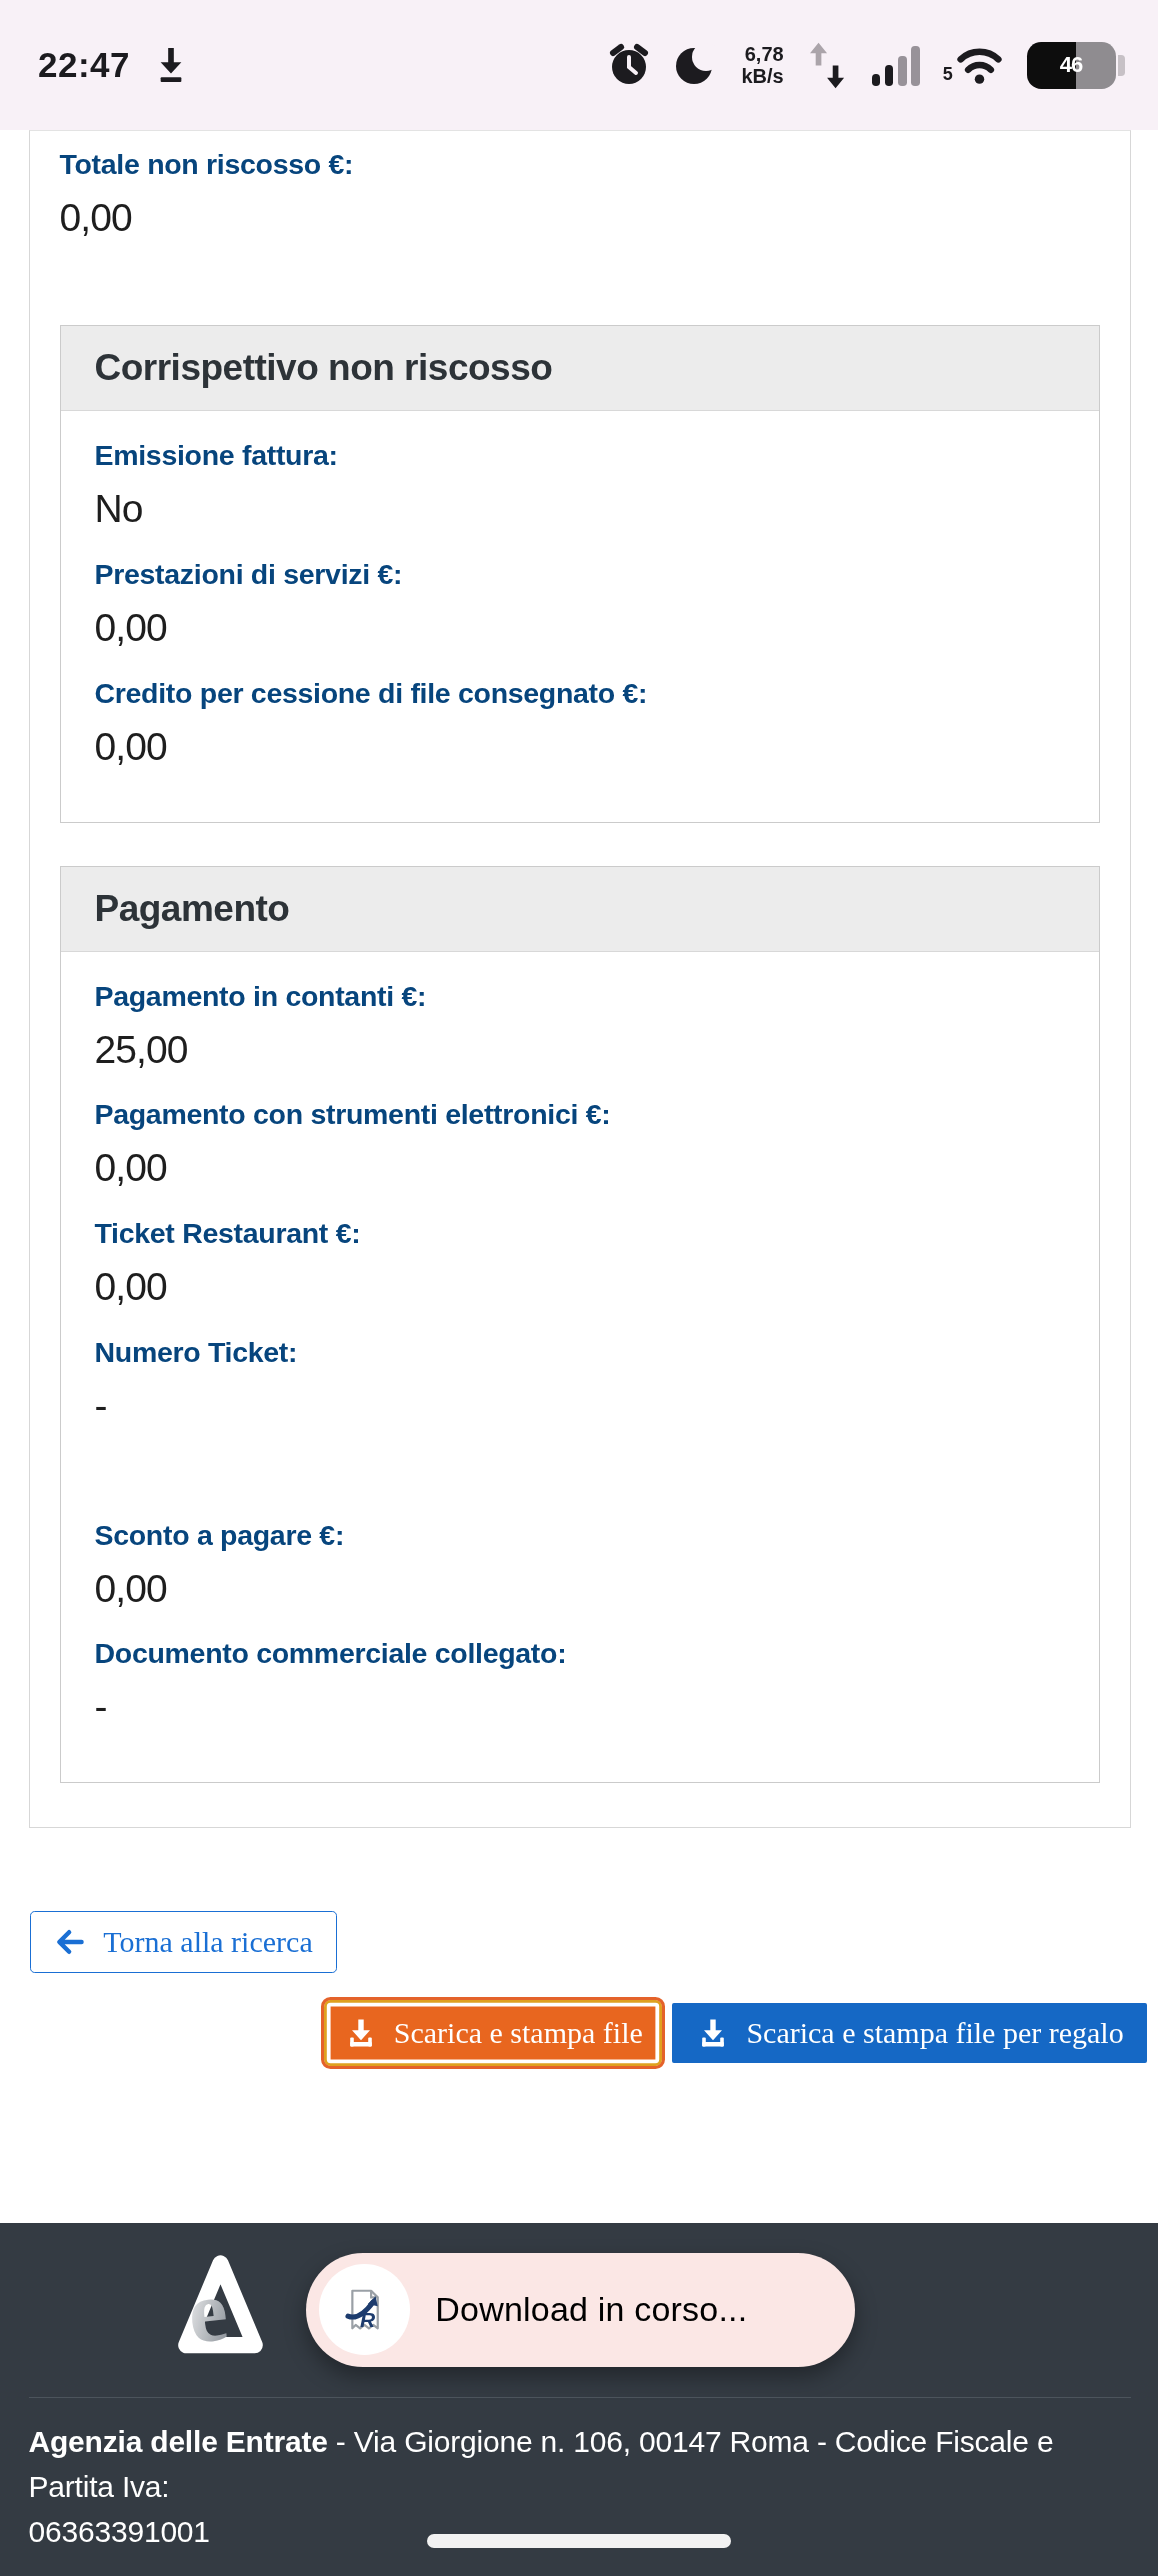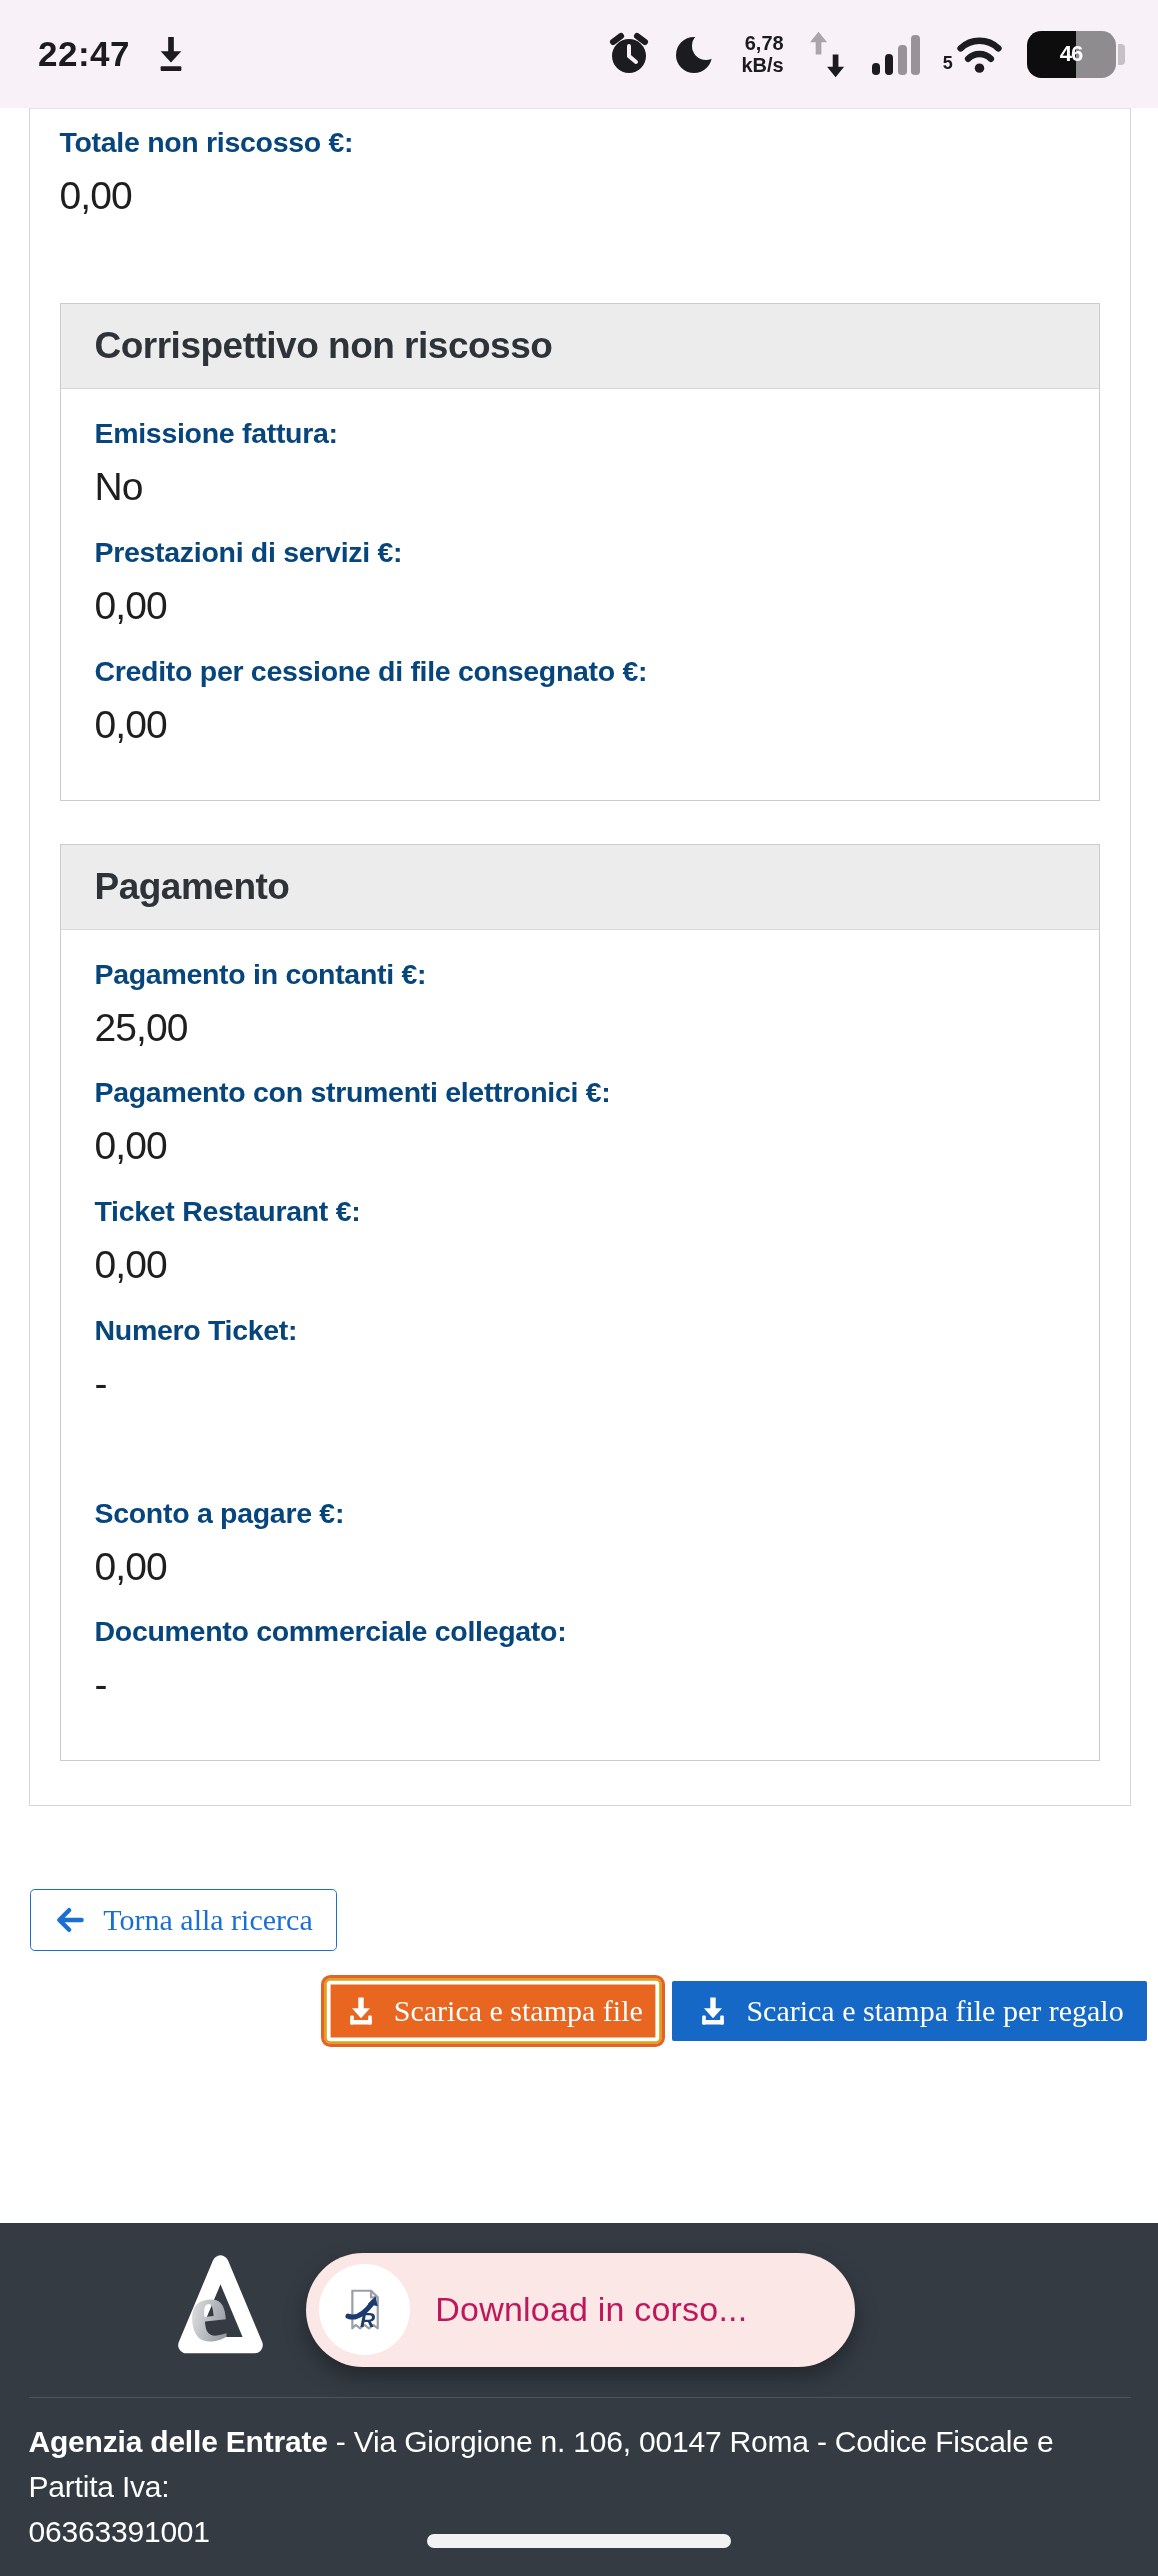--- a/index.html
+++ b/index.html
@@ -1,21 +1,21 @@
 <!DOCTYPE html>
 <html style="font-size:15px"><head>
 <meta charset="utf-8">
 <style>
   * { margin:0; padding:0; box-sizing:border-box; }
   html,body { width:1159px; }
   body { font-family:"Liberation Sans", sans-serif; background:#ffffff; }
   .screen { position:relative; width:1159px; height:2576px; background:#ffffff; overflow:hidden; }
 
   
-  .statusbar { height:108px; background:#f8f1f7; display:flex; align-items:center; justify-content:space-between; padding:0 34px 0 38px; }
+  .statusbar { height:130px; background:#f8f1f7; display:flex; align-items:center; justify-content:space-between; padding:0 34px 0 38px; }
   .sb-left { display:flex; align-items:center; gap:25px; }
   .sb-time { font-size:35px; font-weight:700; color:#1c1b1f; letter-spacing:0.5px; }
   .sb-right { display:flex; align-items:center; gap:23px; }
   .speed { display:flex; flex-direction:column; align-items:flex-end; line-height:22px; font-size:20px; font-weight:600; color:#1c1b1f; }
   .bars { display:flex; align-items:flex-end; gap:4.7px; height:42px; }
   .bars i { display:block; width:8.5px; border-radius:3.8px; }
   .b1 { height:12.3px; background:#1c1b1f; }
   .b2 { height:21px; background:#1c1b1f; }
   .b3 { height:30px; background:#989299; }
   .b4 { height:40px; background:#989299; }
@@ -46,21 +46,21 @@
   .actions-row { margin-top:24px; display:flex; justify-content:flex-end; align-items:center; gap:7.6px; }
   .btn-orange { height:72px; padding:0 19px; background:#e8661f; border:3.8px solid #e4622a; border-radius:9.5px; box-shadow: inset 0 0 0 2.8px #dfa11f, inset 0 0 0 6.6px #ffffff; color:#ffffff; font-size:30px; gap:15px; justify-content:center; }
   .btn-blue { height:60px; padding:0 23px; background:#1568c5; border:none; border-radius:1.9px; color:#ffffff; font-size:30px; gap:15px; justify-content:center; }
 
   
   .footer { position:absolute; left:0; right:0; top:2223px; height:353px; background:#343b43; }
   .footer-top { position:absolute; left:0; top:28.5px; width:100%; display:flex; align-items:center; }
   .ade-logo { margin-left:169px; width:103px; height:116px; }
   .toast { margin-left:34px; width:549px; height:114px; border-radius:57px; background:#fbe7e5; box-shadow:0 9.5px 21px rgba(0,0,0,.35); display:flex; align-items:center; cursor:pointer; }
   .toast-circle { width:91px; height:91px; border-radius:50%; background:#ffffff; margin-left:13.3px; display:flex; align-items:center; justify-content:center; }
-  .toast-text { margin-left:25px; font-size:34px; color:#be185d; letter-spacing:0.2px; }
+  .toast-text { margin-left:25px; font-size:34px; color:#000000; letter-spacing:0.2px; }
   .footer-divider { position:absolute; left:28.5px; right:28.5px; top:174px; height:0.9px; background:#4c545c; }
   .footer-address { position:absolute; left:28.5px; right:28.5px; top:196px; color:#ffffff; font-size:30px; line-height:45px; letter-spacing:-0.2px; }
   .footer-address b { font-weight:700; }
   .gesture-bar { position:absolute; left:427px; top:311px; width:304px; height:14.2px; border-radius:7.6px; background:#f2f2f2; cursor:pointer; }
 </style>
 </head>
 <body>
 
 <div class="screen">
 

